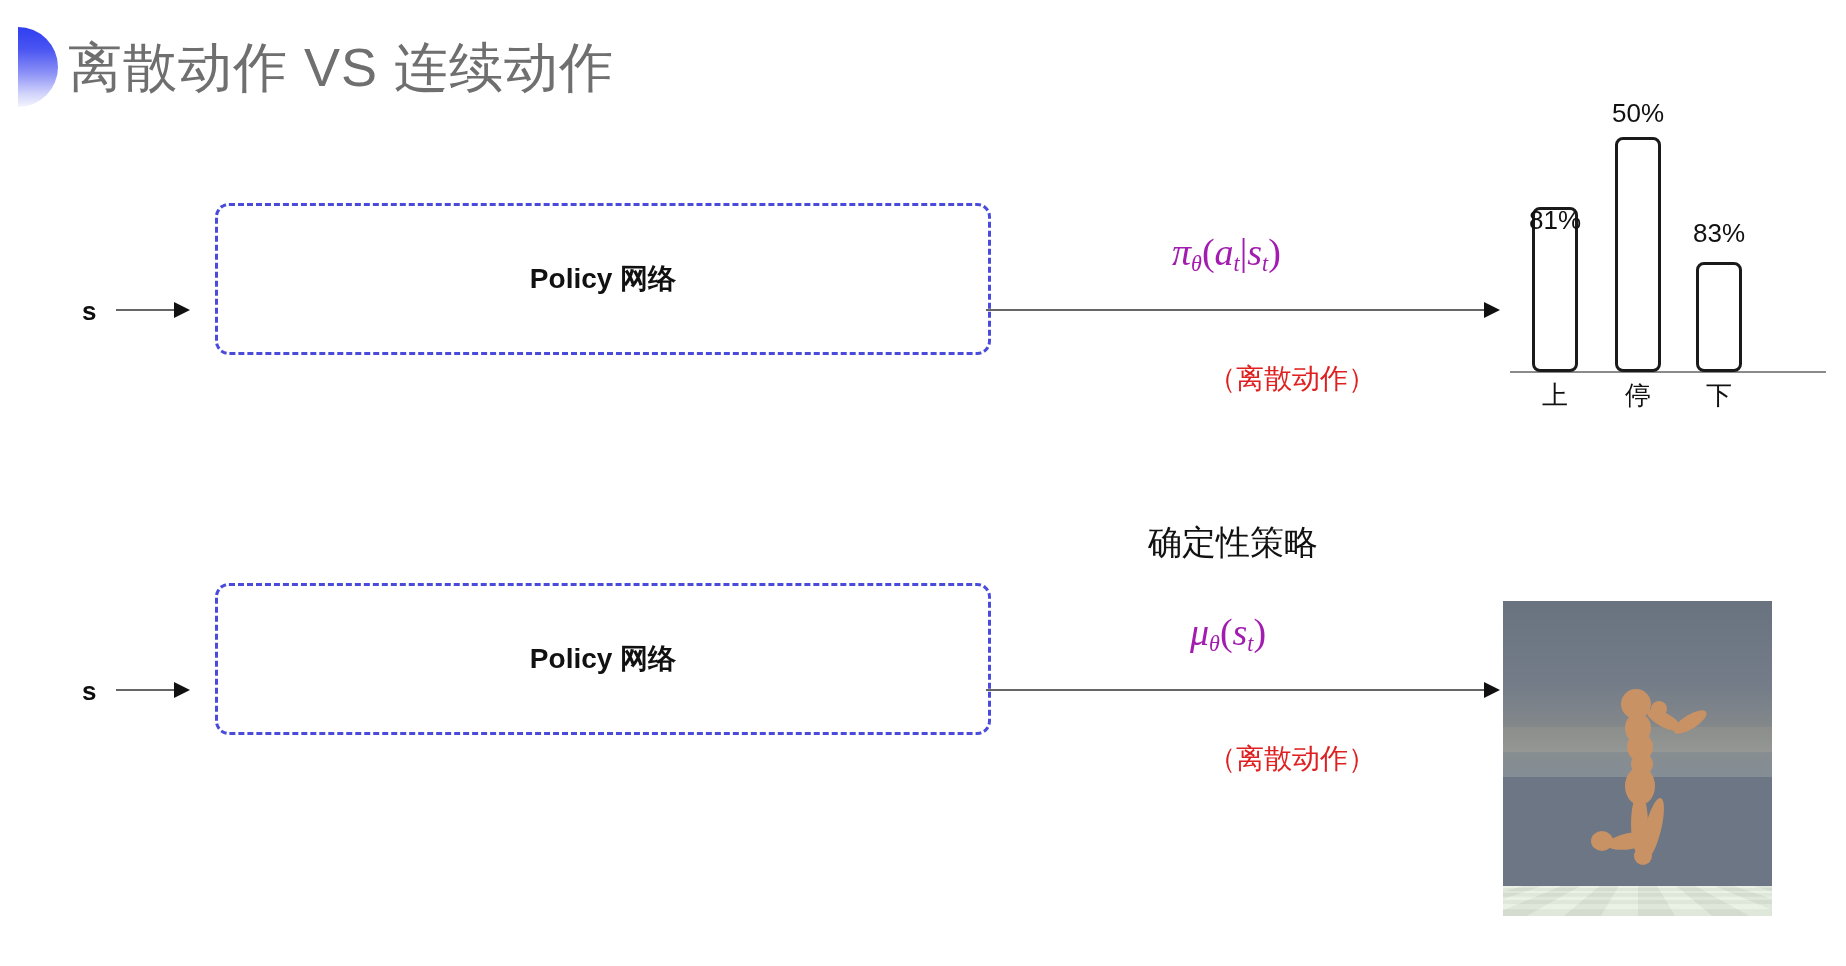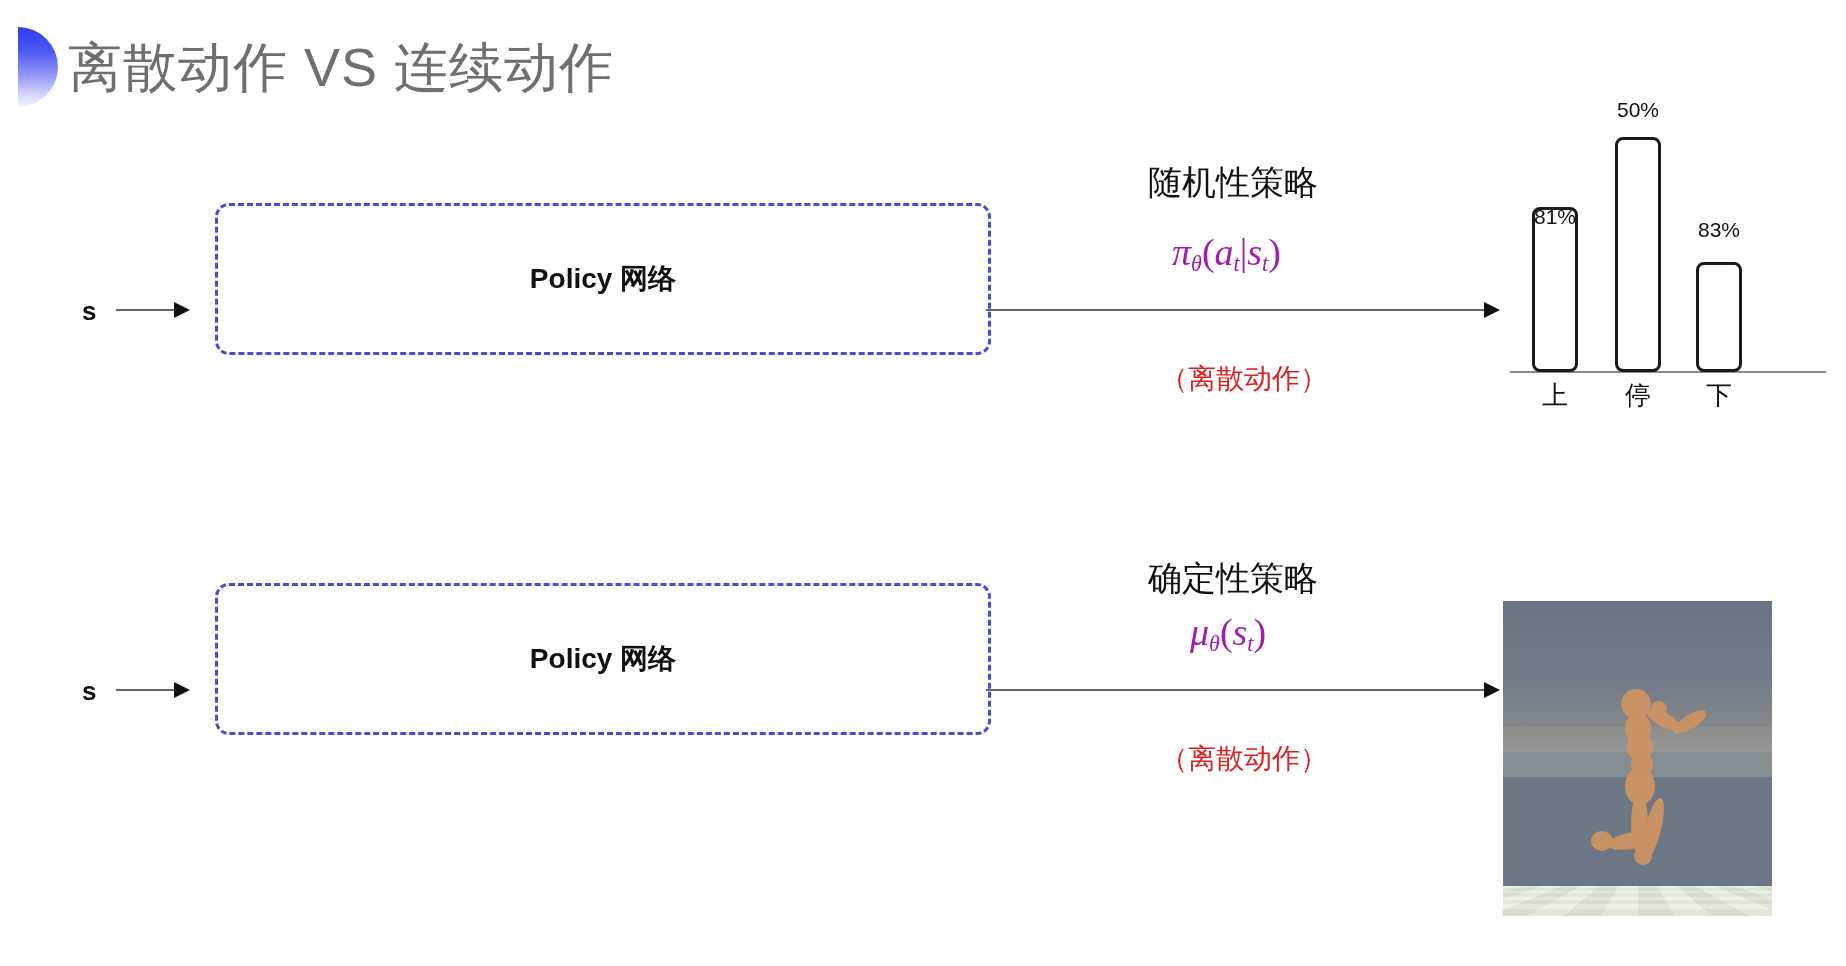--- a/index.html
+++ b/index.html
@@ -109,20 +109,21 @@
     font-size: 0.58em;
     font-style: italic;
     vertical-align: -0.28em;
   }
   .action-note {
     position: absolute;
     font-size: 28px;
     color: #e02020;
     white-space: nowrap;
     font-family: "Liberation Sans", sans-serif;
+    margin-left: 48px;
   }
 
   
   #bar-chart {
     position: absolute;
     left: 1490px;
     top: 95px;
     width: 356px;
     height: 320px;
   }
@@ -137,21 +138,21 @@
   .bar {
     position: absolute;
     bottom: 43px;
     border: 3px solid #1a1a1a;
     border-radius: 8px;
     background: #ffffff;
     box-sizing: border-box;
   }
   .bar-value {
     position: absolute;
-    font-size: 21px;
+    font-size: 26px;
     color: #111111;
     text-align: center;
     font-family: "Liberation Sans", sans-serif;
   }
   .bar-cat {
     position: absolute;
     bottom: 2px;
     font-size: 26px;
     color: #111111;
     text-align: center;
@@ -213,21 +214,20 @@
 
   <div class="state-label" style="left:82px; top:296px;">s</div>
   <div class="arrow" style="left:116px; top:309px; width:72px;"></div>
 
   <div class="policy-box" style="left:215px; top:203px; width:770px; height:146px;">
     <div class="policy-box-label">Policy 网络</div>
   </div>
 
   <div class="arrow" style="left:986px; top:309px; width:512px;"></div>
 
-  <div class="policy-kind" style="left:1148px; top:160px;">随机性策略</div>
 
   <div class="formula" style="left:1172px; top:230px;">
     <span>π</span><sub>θ</sub><span class="up">(</span><span>a</span><sub>t</sub><span class="up">|</span><span>s</span><sub>t</sub><span class="up">)</span>
   </div>
 
   <div class="action-note" style="left:1160px; top:360px;">（离散动作）</div>
 
   <div id="bar-chart">
     <div id="bar-axis"></div>
 
@@ -246,21 +246,21 @@
 
   <div class="state-label" style="left:82px; top:676px;">s</div>
   <div class="arrow" style="left:116px; top:689px; width:72px;"></div>
 
   <div class="policy-box" style="left:215px; top:583px; width:770px; height:146px;">
     <div class="policy-box-label">Policy 网络</div>
   </div>
 
   <div class="arrow" style="left:986px; top:689px; width:512px;"></div>
 
-  <div class="policy-kind" style="left:1148px; top:556px;">确定性策略</div>
+  <div class="policy-kind" style="left:1148px; top:520px;">确定性策略</div>
 
   <div class="formula" style="left:1190px; top:610px;">
     <span>μ</span><sub>θ</sub><span class="up">(</span><span>s</span><sub>t</sub><span class="up">)</span>
   </div>
 
   <div class="action-note" style="left:1160px; top:740px;">（离散动作）</div>
 
   <div id="humanoid-sim">
     <div id="sim-sky"></div>
     <div id="sim-floor"></div>

